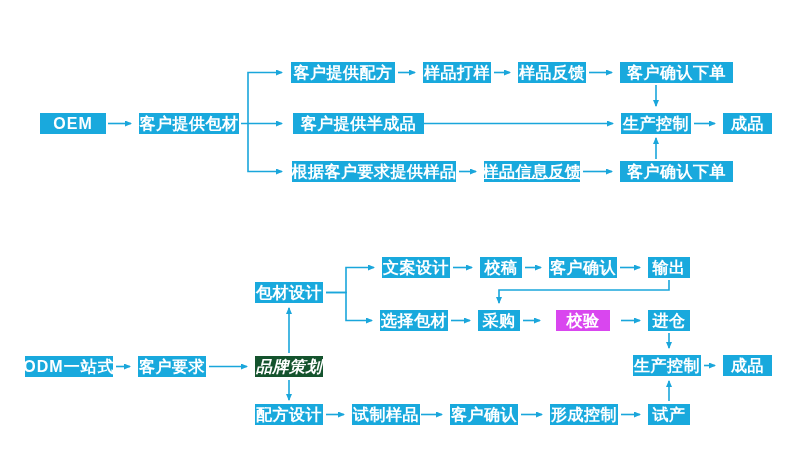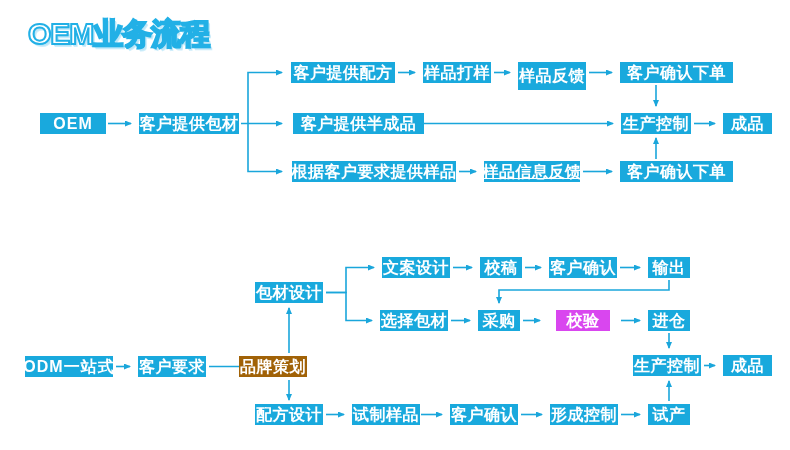--- a/index.html
+++ b/index.html
@@ -103,40 +103,39 @@
 
       <path d="M326,414.5 L344,414.5"></path>
       <path d="M421,414.5 L442,414.5"></path>
       <path d="M521,414.5 L542,414.5"></path>
       <path d="M621,414.5 L640,414.5"></path>
 
       <path d="M669,401 L669,381"></path>
     </g>
   </svg>
 
-  <div class="title" id="title-oem">OEM业务流程</div>
 
   <div id="nodes-oem">
       <div class="node en" style="left: 40px; top: 113px; width: 66px; height: 21px; background: rgb(25, 169, 221);">OEM</div>
       <div class="node" style="left: 139px; top: 113px; width: 100px; height: 21px; background: rgb(25, 169, 221);">客户提供包材</div>
       <div class="node" style="left: 291px; top: 62px; width: 104px; height: 21px; background: rgb(25, 169, 221);">客户提供配方</div>
       <div class="node" style="left: 423px; top: 62px; width: 68px; height: 21px; background: rgb(25, 169, 221);">样品打样</div>
-      <div class="node" style="left: 518px; top: 62px; width: 68px; height: 28px; background: rgb(25, 169, 221);">样品反馈</div>
+      <div class="node" style="left: 518px; top: 62px; width: 68px; height: 21px; background: rgb(25, 169, 221);">样品反馈</div>
       <div class="node" style="left: 620px; top: 62px; width: 113px; height: 21px; background: rgb(25, 169, 221);">客户确认下单</div>
       <div class="node" style="left: 293px; top: 113px; width: 131px; height: 21px; background: rgb(25, 169, 221);">客户提供半成品</div>
       <div class="node" style="left: 621px; top: 113px; width: 70px; height: 21px; background: rgb(25, 169, 221);">生产控制</div>
       <div class="node" style="left: 723px; top: 113px; width: 49px; height: 21px; background: rgb(25, 169, 221);">成品</div>
       <div class="node" style="left: 292px; top: 161px; width: 164px; height: 21px; background: rgb(25, 169, 221);">根据客户要求提供样品</div>
       <div class="node" style="left: 484px; top: 161px; width: 96px; height: 21px; background: rgb(25, 169, 221); text-decoration: underline;">样品信息反馈</div>
       <div class="node" style="left: 620px; top: 161px; width: 113px; height: 21px; background: rgb(25, 169, 221);">客户确认下单</div>
     </div>
   <div id="nodes-odm">
       <div class="node en" style="left: 25px; top: 356px; width: 88px; height: 21px; background: rgb(25, 169, 221);">ODM一站式</div>
       <div class="node" style="left: 138px; top: 356px; width: 68px; height: 21px; background: rgb(25, 169, 221);">客户要求</div>
-      <div class="node" style="left: 239px; top: 356px; width: 68px; height: 21px; background: #a16207;">品牌策划</div>
+      <div class="node" style="left: 255px; top: 356px; width: 68px; height: 21px; background: #14532d; font-style: italic;">品牌策划</div>
       <div class="node" style="left: 255px; top: 282px; width: 68px; height: 21px; background: rgb(25, 169, 221);">包材设计</div>
       <div class="node" style="left: 382px; top: 257px; width: 68px; height: 21px; background: rgb(25, 169, 221);">文案设计</div>
       <div class="node" style="left: 480px; top: 257px; width: 42px; height: 21px; background: rgb(25, 169, 221);">校稿</div>
       <div class="node" style="left: 549px; top: 257px; width: 68px; height: 21px; background: rgb(25, 169, 221);">客户确认</div>
       <div class="node" style="left: 648px; top: 257px; width: 42px; height: 21px; background: rgb(25, 169, 221);">输出</div>
       <div class="node" style="left: 380px; top: 310px; width: 68px; height: 21px; background: rgb(25, 169, 221);">选择包材</div>
       <div class="node" style="left: 478px; top: 310px; width: 42px; height: 21px; background: rgb(25, 169, 221);">采购</div>
       <div class="node" style="left: 556px; top: 310px; width: 54px; height: 21px; background: #d946ef;">校验</div>
       <div class="node" style="left: 648px; top: 310px; width: 42px; height: 21px; background: rgb(25, 169, 221);">进仓</div>
       <div class="node" style="left: 633px; top: 355px; width: 68px; height: 21px; background: rgb(25, 169, 221);">生产控制</div>

